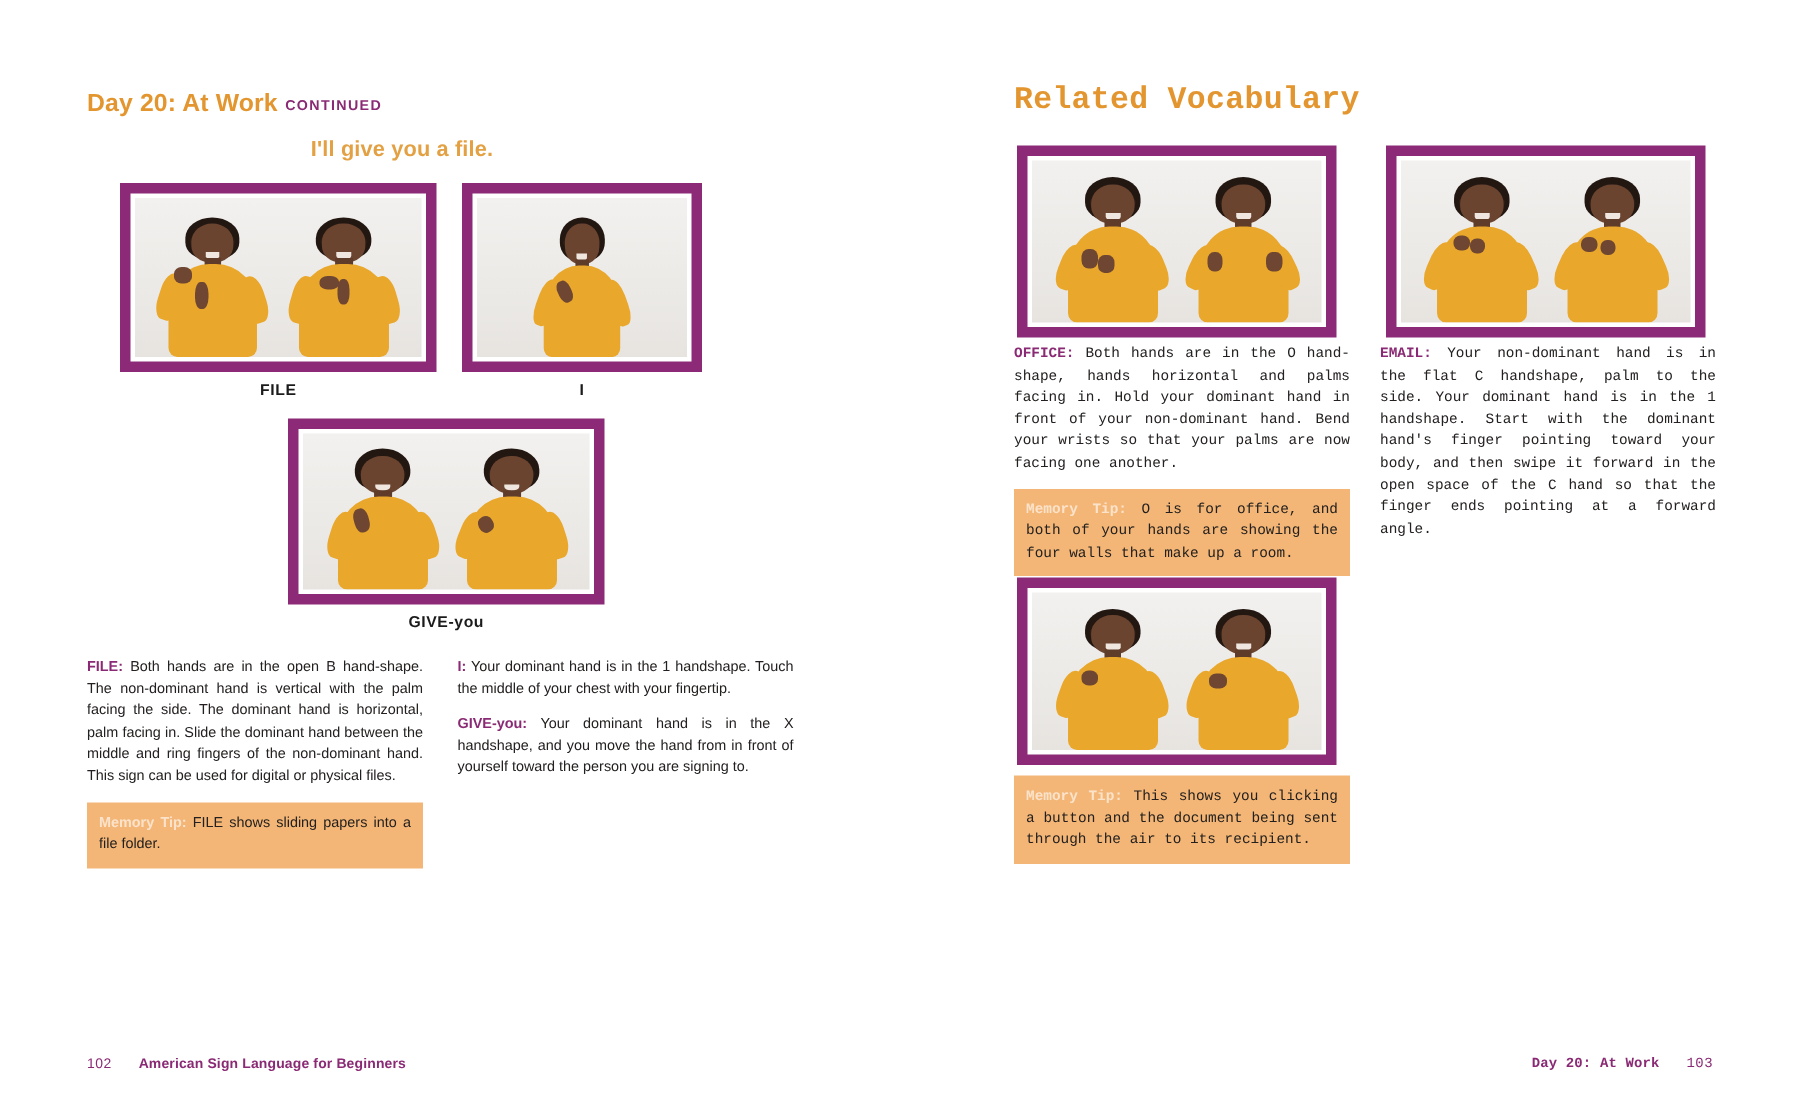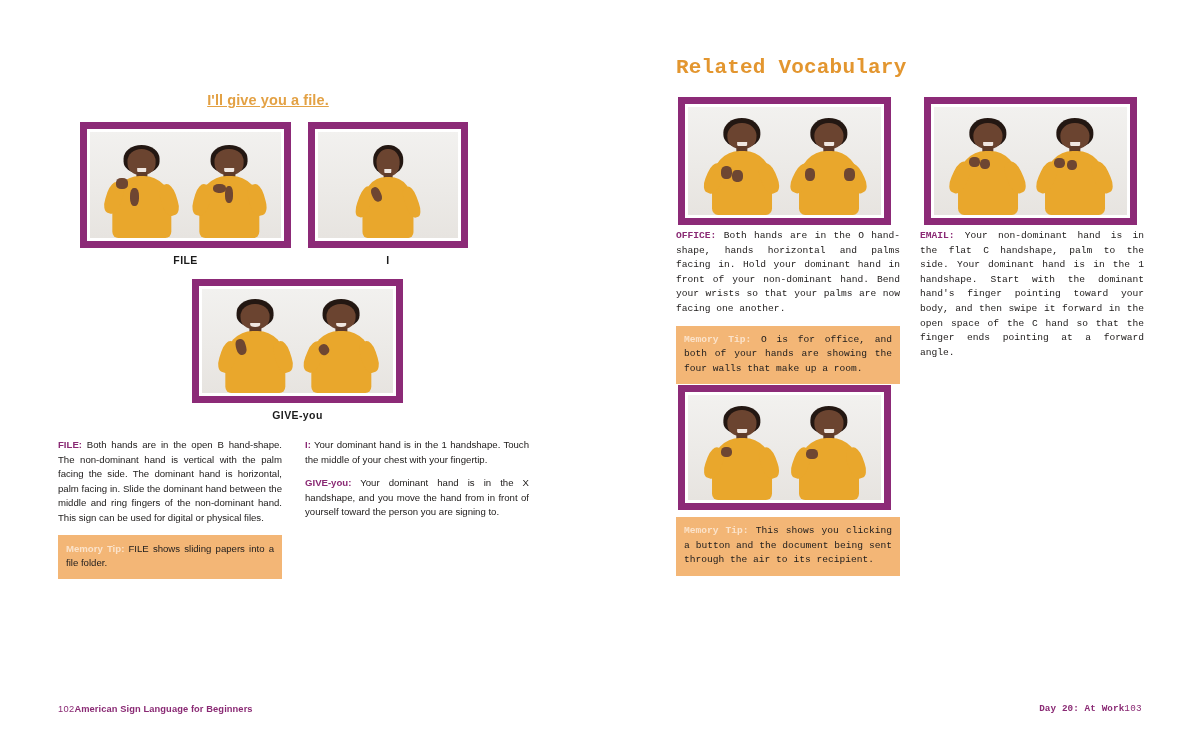--- a/index.html
+++ b/index.html
@@ -23,21 +23,21 @@
     letter-spacing: .1px; white-space: nowrap;
     font-stretch: condensed;
   }
   .day-head .continued {
     color: #8a2a74; font-size: 9.5px; font-weight: bold;
     letter-spacing: .9px; margin-left: 5px; vertical-align: 1px;
   }
   .sentence {
     position: absolute; left: 58px; top: 92px; width: 420px;
     text-align: center; color: #e3a144;
-    font-size: 14.5px; font-weight: bold; letter-spacing: .1px; text-decoration: underline;
+    font-size: 14.5px; font-weight: bold; letter-spacing: .1px;
   }
   .vocab-head {
     position: absolute; left: 676px; top: 56px;
     color: #e3962f; font-size: 21px; font-weight: bold;
     letter-spacing: .2px;
   }
 
   
   .frame {
     position: absolute;
@@ -106,29 +106,32 @@
     text-align: justify; margin-top: 2px;
   }
   .tip .tip-label { color: #fbe3cb; font-weight: bold; }
 
   
   .footer { position: absolute; bottom: 26px; font-size: 9.3px; }
   .folio { color: #8a2a74; font-weight: normal; letter-spacing: .3px; }
   .fttl  { color: #8a2a74; font-weight: bold; letter-spacing: .1px; }
   .f-left  { left: 58px; }
   .f-right { right: 58px; }
-  .footer .row { display: flex; align-items: baseline; }
+  .footer .row { display: flex; align-items: baseline; gap: 18px; }
 </style>
 </head>
 <body>
 
 <div class="spread">
 
   <div class="page page-left">
 
+    <div class="day-head">
+      <span>Day 20: At Work</span><span class="continued">CONTINUED</span>
+    </div>
 
     <div class="sentence">I'll give you a file.</div>
 
     <div class="frame" style="left:80px; top:122px; width:211px; height:126px;">
       <div class="photo">
         <div class="signer" style="left:6%; width:42%; height:88%;">
           <div class="sg-hair" style="width:46%; height:30%; top:0;"></div>
           <div class="sg-head" style="width:36%; height:27%; top:5%;"></div>
           <div class="sg-smile" style="width:12%; height:5%; top:25%;"></div>
           <div class="sg-neck" style="width:14%; height:8%; top:29%;"></div>

